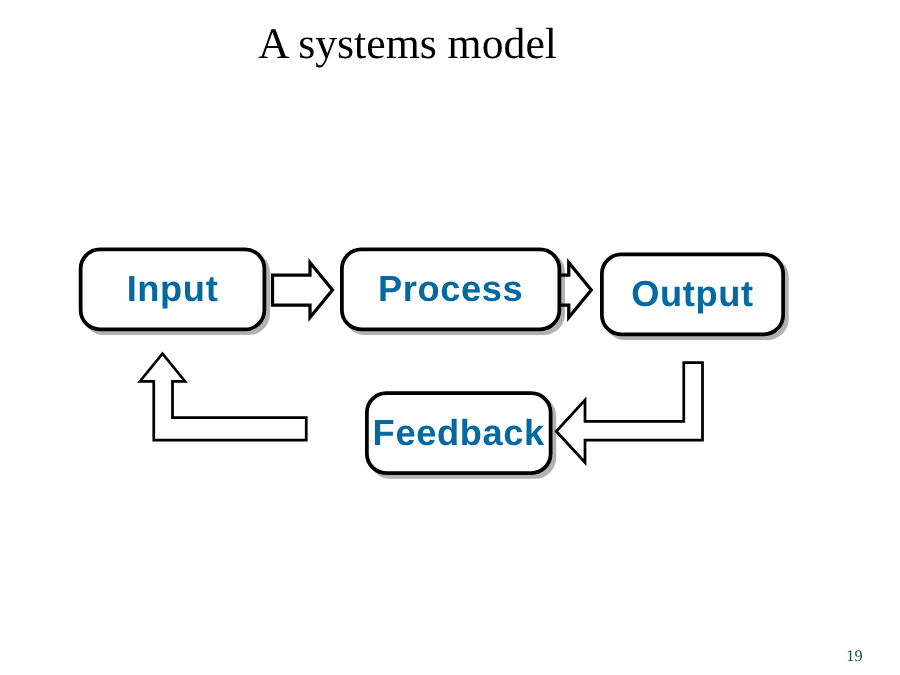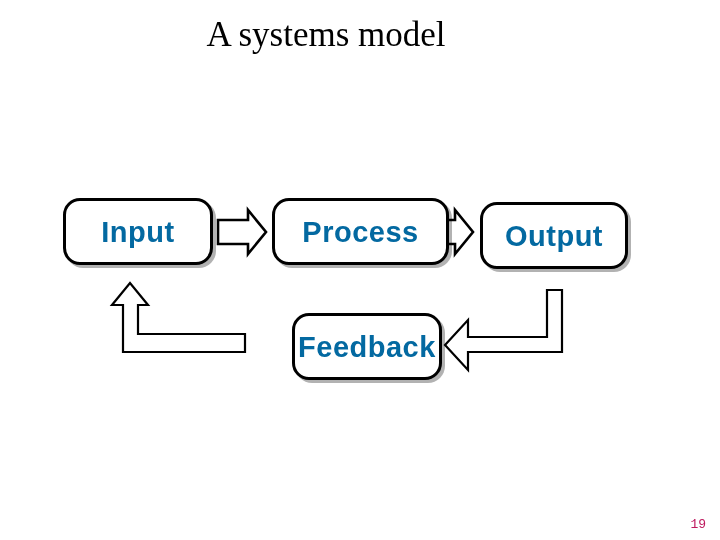--- a/index.html
+++ b/index.html
@@ -64,26 +64,26 @@
     left: 0;
     top: 0;
     width: 720px;
     height: 540px;
     pointer-events: none;
   }
 
   
   #page-number {
     position: absolute;
-    right: 14px;
+    right: 30px;
     bottom: 8px;
-    font-family: Liberation Mono, monospace;
+    font-family: Liberation Serif, serif;
     font-size: 13px;
     line-height: 15px;
-    color: #be185d;
+    color: #14532d;
   }
 </style>
 </head>
 <body>
 
 <div id="slide">
 
   <div id="title">A systems model</div>
 
   <svg id="arrow-layer" viewBox="0 0 720 540">

